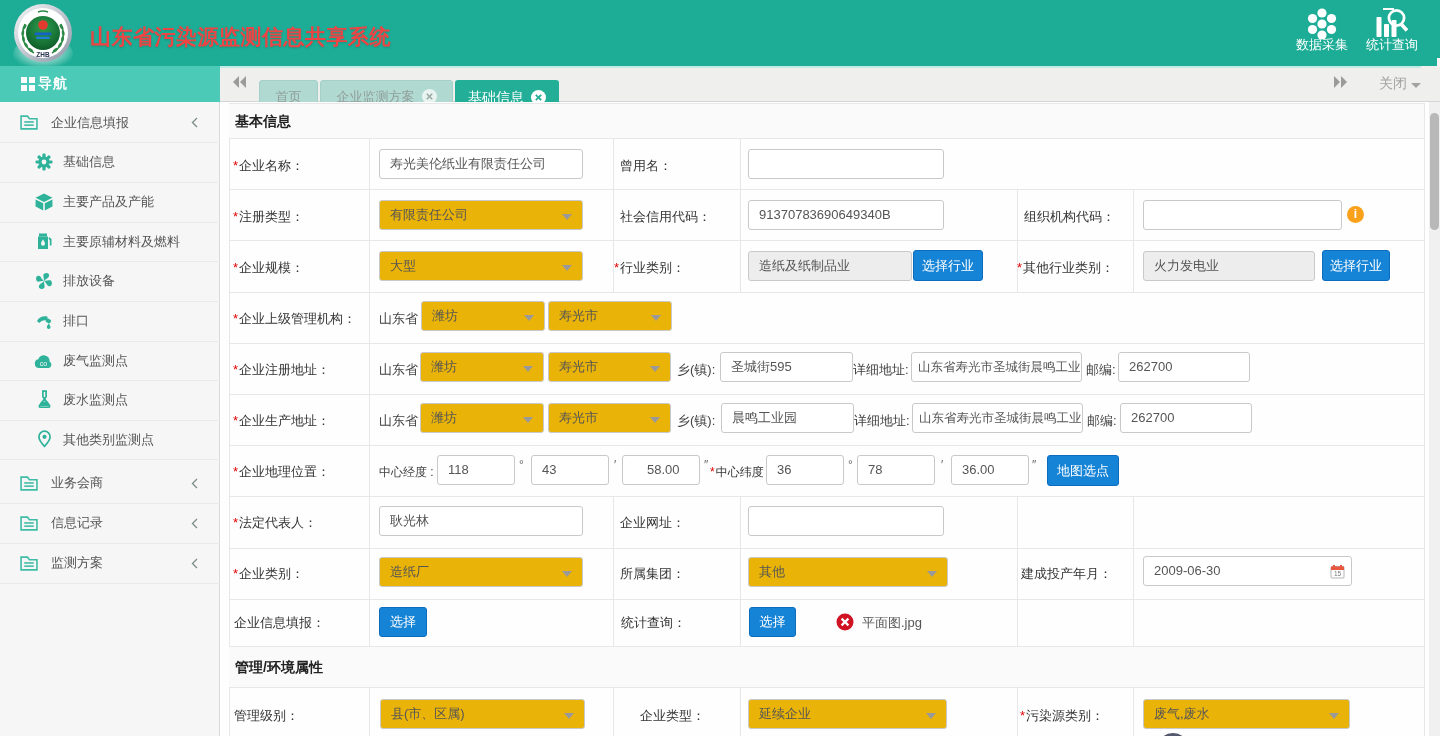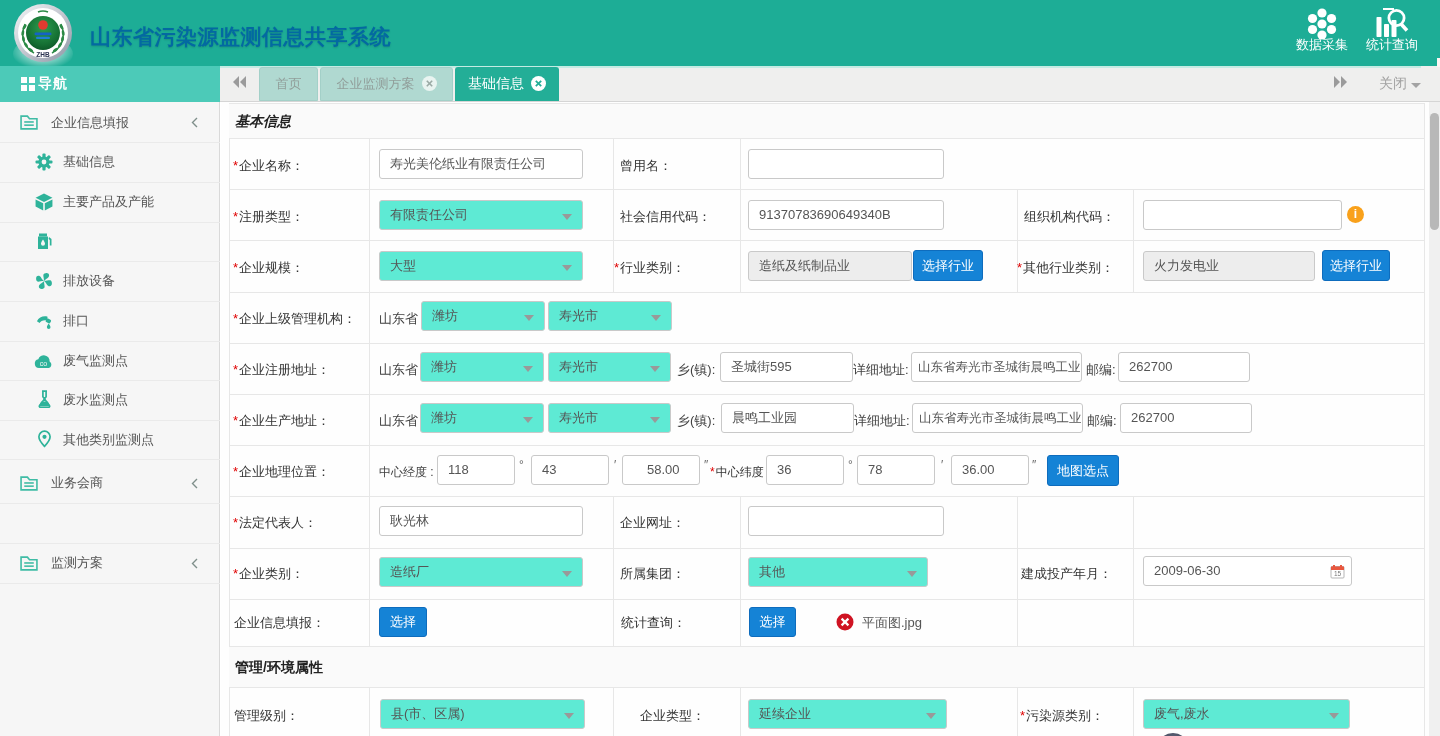--- a/index.html
+++ b/index.html
@@ -1,48 +1,48 @@
 <!DOCTYPE html>
 <html><head>
 <meta charset="utf-8">
 <style>
 *{margin:0;padding:0;box-sizing:border-box;}
 html,body{width:1440px;height:736px;overflow:hidden;}
 body{font-family:"Liberation Sans",sans-serif;position:relative;background:#fff;}
 .abs{position:absolute;}
 
 #header{position:absolute;left:0;top:0;width:1440px;height:66px;background:#1dad96;}
-#title{position:absolute;left:90px;top:23px;color:#0369a1;font-size:21px;font-weight:bold;letter-spacing:0.5px;text-shadow:0 1px 2px rgba(0,0,0,.15);}
+#title{position:absolute;left:90px;top:23px;color:#ef4444;font-size:21px;font-weight:bold;letter-spacing:0.5px;text-shadow:0 1px 2px rgba(0,0,0,.15);}
 .hbtn{position:absolute;top:0;height:66px;color:#fff;text-align:center;}
 .hbtn .cap{position:absolute;bottom:12px;left:0;right:0;font-size:13px;color:#fff;}
 
 #navhead{position:absolute;left:0;top:66px;width:220px;height:36px;background:#4ccab8;}
 #navhead .cap{position:absolute;left:38px;top:9px;color:#fff;font-size:14px;font-weight:bold;letter-spacing:1px;}
 #tabbar{position:absolute;left:220px;top:66px;width:1220px;height:36px;background:#efefee;border-bottom:1px solid #d5d5d5;}
 #tabtopline{position:absolute;left:220px;top:66px;width:1201px;height:2px;background:#c4ebe3;}
-.tab{position:absolute;top:67px;height:34px;font-size:13px;text-align:center;font-family:Liberation Serif, serif;}
+.tab{position:absolute;top:80px;height:34px;font-size:13px;text-align:center;}
 .tab.off{background:#b0d9d1;border:1px solid #a3d0c8;color:#919e9a;border-radius:3px 3px 0 0;}
 .tab.on{background:#23ae97;color:#fff;border-radius:3px 3px 0 0;font-size:14px;}
 .xc{display:inline-block;width:15px;height:15px;border-radius:50%;vertical-align:-3px;margin-left:7px;position:relative;}
 .xc svg{position:absolute;left:0;top:0;}
 
 #sidebar{position:absolute;left:0;top:102px;width:220px;height:634px;background:#f6f6f6;border-right:1px solid #d9d9d9;}
 .sitem{position:absolute;left:0;width:220px;color:#555;font-size:13px;}
 .sep{position:absolute;left:0;width:220px;height:1px;background:#eaeaea;}
 .chev{position:absolute;right:22px;}
 
 #content{position:absolute;left:221px;top:102px;width:1219px;height:634px;background:#fefefe;}
 .hline{position:absolute;background:#e7e7e7;height:1px;}
 .vline{position:absolute;background:#e7e7e7;width:1px;}
 .secbar{position:absolute;left:229px;background:#fafafa;font-size:14px;font-weight:bold;color:#222;}
 .lbl{position:absolute;font-size:13px;color:#333;white-space:nowrap;}
 .lbl .st{color:#e00000;margin-right:1px;}
 .inp{position:absolute;height:30px;border:1px solid #c9c9c9;border-radius:3px;background:#fff;font-size:13px;color:#555;line-height:28px;padding-left:10px;white-space:nowrap;overflow:hidden;}
 .inp.ro{background:#ededed;}
-.sel{position:absolute;height:30px;border:1px solid #c9c9c9;border-radius:3px;background:#5eead4;font-size:13px;color:#555;line-height:28px;padding-left:10px;white-space:nowrap;}
+.sel{position:absolute;height:30px;border:1px solid #c9c9c9;border-radius:3px;background:#eab308;font-size:13px;color:#555;line-height:28px;padding-left:10px;white-space:nowrap;}
 .sel:after{content:"";position:absolute;right:10px;top:13px;border:5px solid transparent;border-top:6px solid #999;}
 .btn{position:absolute;background:#1583d6;border:1px solid #0e6cbd;border-radius:3px;color:#fff;font-size:13px;text-align:center;}
 .mini{position:absolute;font-size:13px;color:#404040;white-space:nowrap;}
 
 #sbtrack{position:absolute;left:1429px;top:102px;width:11px;height:634px;background:#f0f0f0;}
 #sbthumb{position:absolute;left:1430px;top:113px;width:9px;height:117px;background:#b8b8b8;border-radius:5px;}
 #darkc{position:absolute;left:1157px;top:733px;width:32px;height:32px;border-radius:50%;background:radial-gradient(circle at 50% 30%,#6a6f85,#3c4154 60%);}
 </style>
 </head>
 <body>
@@ -183,20 +183,21 @@
     </svg>
     <span style="position:absolute;left:63px;">主要产品及产能</span>
   </div>
   <div class="sep" style="top:120px"></div>
   <div class="sitem" style="top:120px;height:39px;line-height:39px;">
     <svg style="position:absolute;left:36px;top:10px" width="17" height="18" viewBox="0 0 17 18" fill="#2eb39a">
       <path d="M3 1.5 H11 V4.5 H3 Z"></path>
       <path d="M2 4.5 H12 V17 H2 Z M7 7.5 C5.7 9.5 5 10.6 5 11.8 a2 2 0 0 0 4 0 C9 10.6 8.3 9.5 7 7.5 Z" fill-rule="evenodd"></path>
       <path d="M13 5 L15.5 7 V13.5 H13.8 V7.9 L12.6 7 Z"></path>
     </svg>
+    <span style="position:absolute;left:63px;">主要原辅材料及燃料</span>
   </div>
   <div class="sep" style="top:159px"></div>
   <div class="sitem" style="top:159px;height:40px;line-height:40px;">
     <svg style="position:absolute;left:35px;top:11px" width="18" height="18" viewBox="0 0 16 16" fill="#2eb39a">
       <path d="M8 8 C8 4 6 1.5 9.5 1 C13 .5 13.5 4 11 5.5 C9.5 6.4 8.6 7.2 8 8 C12 8 14.5 6 15 9.5 C15.5 13 12 13.5 10.5 11 C9.6 9.5 8.8 8.6 8 8 C8 12 10 14.5 6.5 15 C3 15.5 2.5 12 5 10.5 C6.5 9.6 7.4 8.8 8 8 C4 8 1.5 10 1 6.5 C.5 3 4 2.5 5.5 5 C6.4 6.5 7.2 7.4 8 8 Z"></path>
     </svg>
     <span style="position:absolute;left:63px;">排放设备</span>
   </div>
   <div class="sep" style="top:199px"></div>
   <div class="sitem" style="top:199px;height:40px;line-height:40px;">
@@ -237,20 +238,31 @@
       <path d="M1 4.5 V14 H16 V4.5 H9 L7 2 H1 Z"></path>
         <line x1="4" y1="7.5" x2="13" y2="7.5"></line>
         <line x1="4" y1="10.5" x2="13" y2="10.5"></line>
     </svg>
     <span style="position:absolute;left:51px;">业务会商</span>
     <svg class="chev" style="top:15px" width="7" height="11" viewBox="0 0 7 11" fill="none" stroke="#7f8f8b" stroke-width="1.4">
         <path d="M6 1 L1.5 5.5 L6 10"></path>
       </svg>
   </div>
   <div class="sep" style="top:401px"></div>
+  <div class="sitem" style="top:401px;height:40px;line-height:40px;">
+    <svg style="position:absolute;left:20px;top:12px" width="18" height="17" viewBox="0 0 17 16" fill="none" stroke="#3fbca5" stroke-width="1.5">
+      <path d="M1 4.5 V14 H16 V4.5 H9 L7 2 H1 Z"></path>
+        <line x1="4" y1="7.5" x2="13" y2="7.5"></line>
+        <line x1="4" y1="10.5" x2="13" y2="10.5"></line>
+    </svg>
+    <span style="position:absolute;left:51px;">信息记录</span>
+    <svg class="chev" style="top:15px" width="7" height="11" viewBox="0 0 7 11" fill="none" stroke="#7f8f8b" stroke-width="1.4">
+        <path d="M6 1 L1.5 5.5 L6 10"></path>
+      </svg>
+  </div>
   <div class="sep" style="top:441px"></div>
   <div class="sitem" style="top:441px;height:40px;line-height:40px;">
     <svg style="position:absolute;left:20px;top:12px" width="18" height="17" viewBox="0 0 17 16" fill="none" stroke="#3fbca5" stroke-width="1.5">
       <path d="M1 4.5 V14 H16 V4.5 H9 L7 2 H1 Z"></path>
         <line x1="4" y1="7.5" x2="13" y2="7.5"></line>
         <line x1="4" y1="10.5" x2="13" y2="10.5"></line>
     </svg>
     <span style="position:absolute;left:51px;">监测方案</span>
     <svg class="chev" style="top:15px" width="7" height="11" viewBox="0 0 7 11" fill="none" stroke="#7f8f8b" stroke-width="1.4">
         <path d="M6 1 L1.5 5.5 L6 10"></path>
@@ -283,21 +295,21 @@
 <div class="vline" style="left:740px;top:138px;height:154px;"></div>
 <div class="vline" style="left:740px;top:496px;height:150px;"></div>
 <div class="vline" style="left:740px;top:687px;height:49px;"></div>
 <div class="vline" style="left:1017px;top:189px;height:103px;"></div>
 <div class="vline" style="left:1017px;top:496px;height:150px;"></div>
 <div class="vline" style="left:1017px;top:687px;height:49px;"></div>
 <div class="vline" style="left:1133px;top:189px;height:103px;"></div>
 <div class="vline" style="left:1133px;top:496px;height:150px;"></div>
 <div class="vline" style="left:1133px;top:687px;height:49px;"></div>
 
-<div class="secbar" style="top:104px;width:1195px;height:34px;line-height:34px;font-style:italic;"><span style="margin-left:6px;">基本信息</span></div>
+<div class="secbar" style="top:104px;width:1195px;height:34px;line-height:34px;"><span style="margin-left:6px;">基本信息</span></div>
 <div class="secbar" style="top:647px;width:1195px;height:40px;line-height:40px;"><span style="margin-left:6px;">管理/环境属性</span></div>
 
 <div class="lbl" style="left:233px;top:157px;"><span class="st">*</span>企业名称：</div>
 <div class="inp" style="left:379px;top:149px;width:204px;">寿光美伦纸业有限责任公司</div>
 <div class="lbl" style="left:620px;top:157px;">曾用名：</div>
 <div class="inp" style="left:748px;top:149px;width:196px;"></div>
 
 <div class="lbl" style="left:233px;top:208px;"><span class="st">*</span>注册类型：</div>
 <div class="sel" style="left:379px;top:200px;width:204px;">有限责任公司</div>
 <div class="lbl" style="left:620px;top:208px;">社会信用代码：</div>
@@ -360,21 +372,21 @@
 <div class="btn" style="left:1047px;top:455px;width:72px;height:31px;line-height:29px;">地图选点</div>
 
 <div class="lbl" style="left:233px;top:514px;"><span class="st">*</span>法定代表人：</div>
 <div class="inp" style="left:379px;top:506px;width:204px;">耿光林</div>
 <div class="lbl" style="left:620px;top:514px;">企业网址：</div>
 <div class="inp" style="left:748px;top:506px;width:196px;"></div>
 
 <div class="lbl" style="left:233px;top:565px;"><span class="st">*</span>企业类别：</div>
 <div class="sel" style="left:379px;top:557px;width:204px;">造纸厂</div>
 <div class="lbl" style="left:620px;top:565px;">所属集团：</div>
-<div class="sel" style="left:748px;top:557px;width:180px;">其他</div>
+<div class="sel" style="left:748px;top:557px;width:200px;">其他</div>
 <div class="lbl" style="left:1021px;top:565px;">建成投产年月：</div>
 <div class="inp" style="left:1143px;top:556px;width:209px;">2009-06-30</div>
 <svg class="abs" style="left:1330px;top:564px" width="15" height="15" viewBox="0 0 15 15">
   <rect x="1" y="2.5" width="13" height="11.5" rx="1" fill="#fff" stroke="#b5b5b5" stroke-width="1"></rect>
   <rect x="1" y="2.5" width="13" height="3.5" fill="#e9573f"></rect>
   <rect x="3" y="1" width="2" height="3" fill="#e9573f"></rect>
     <rect x="10" y="1" width="2" height="3" fill="#e9573f"></rect>
   <text x="7.5" y="12" font-size="6.5" fill="#777" text-anchor="middle" font-family="Liberation Sans,sans-serif">15</text>
 </svg>
 

